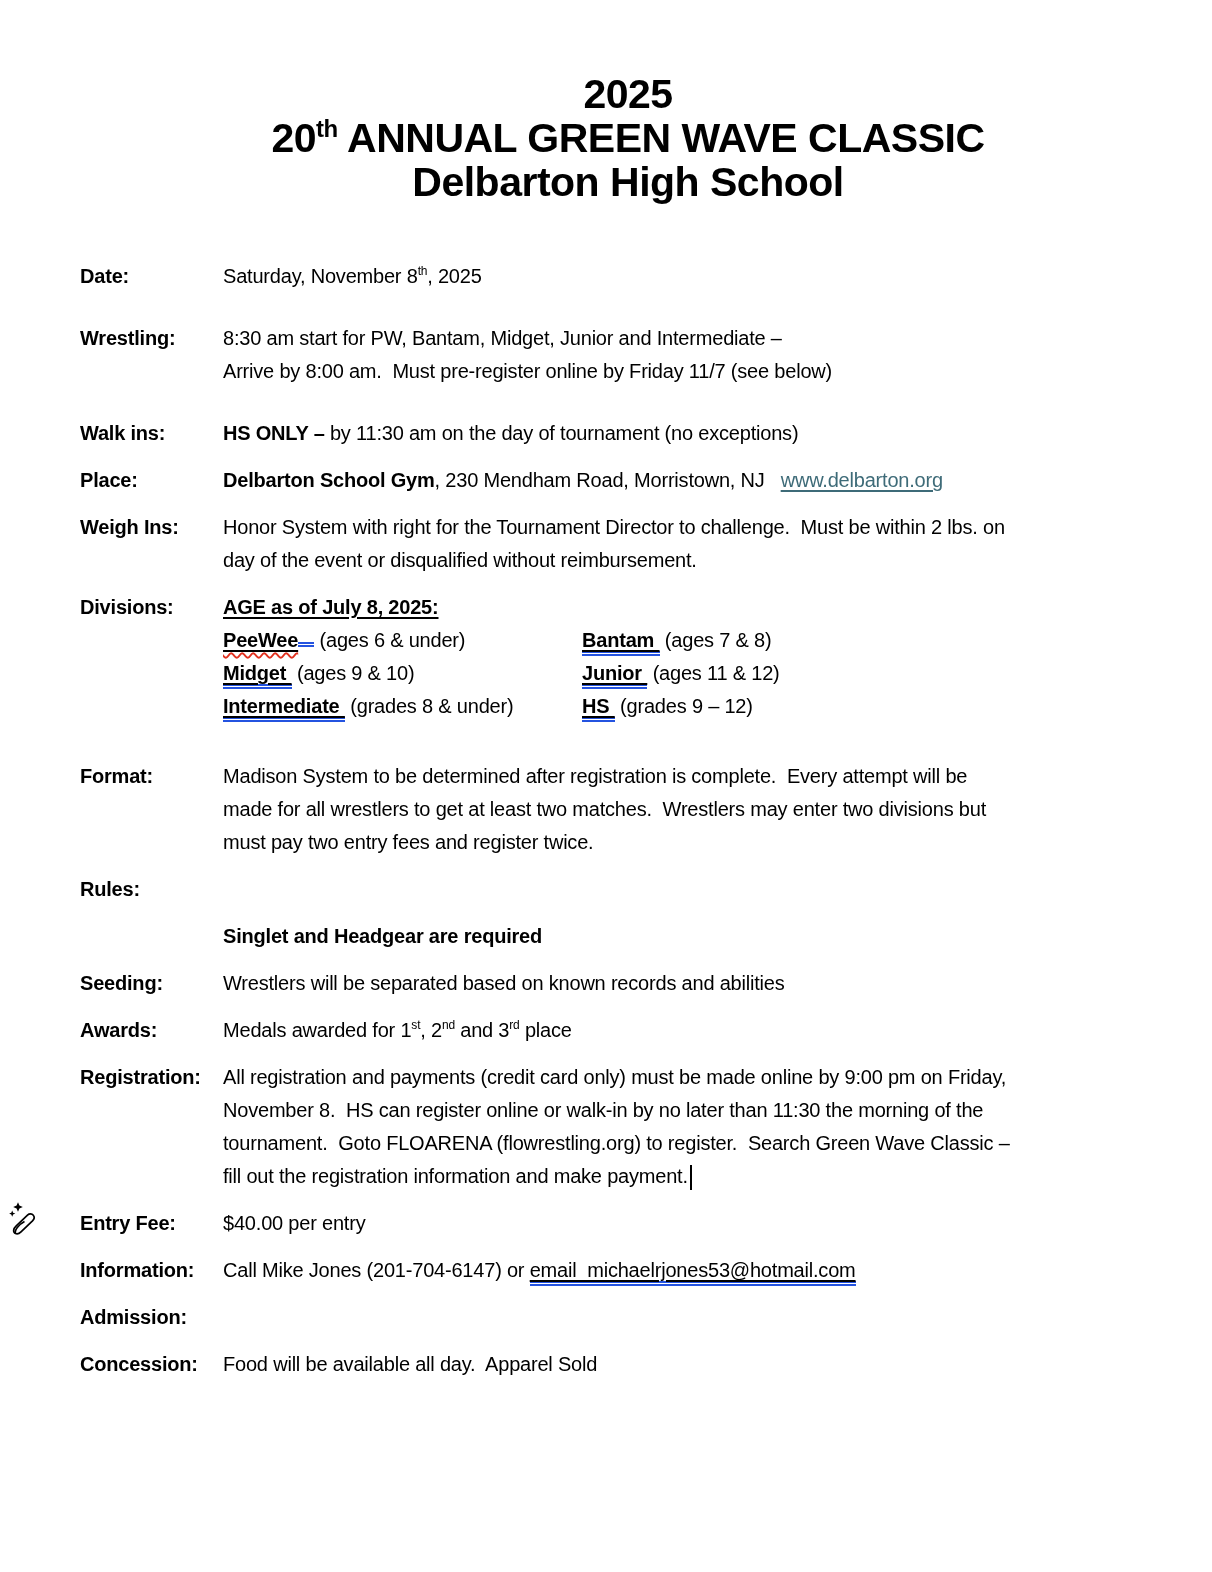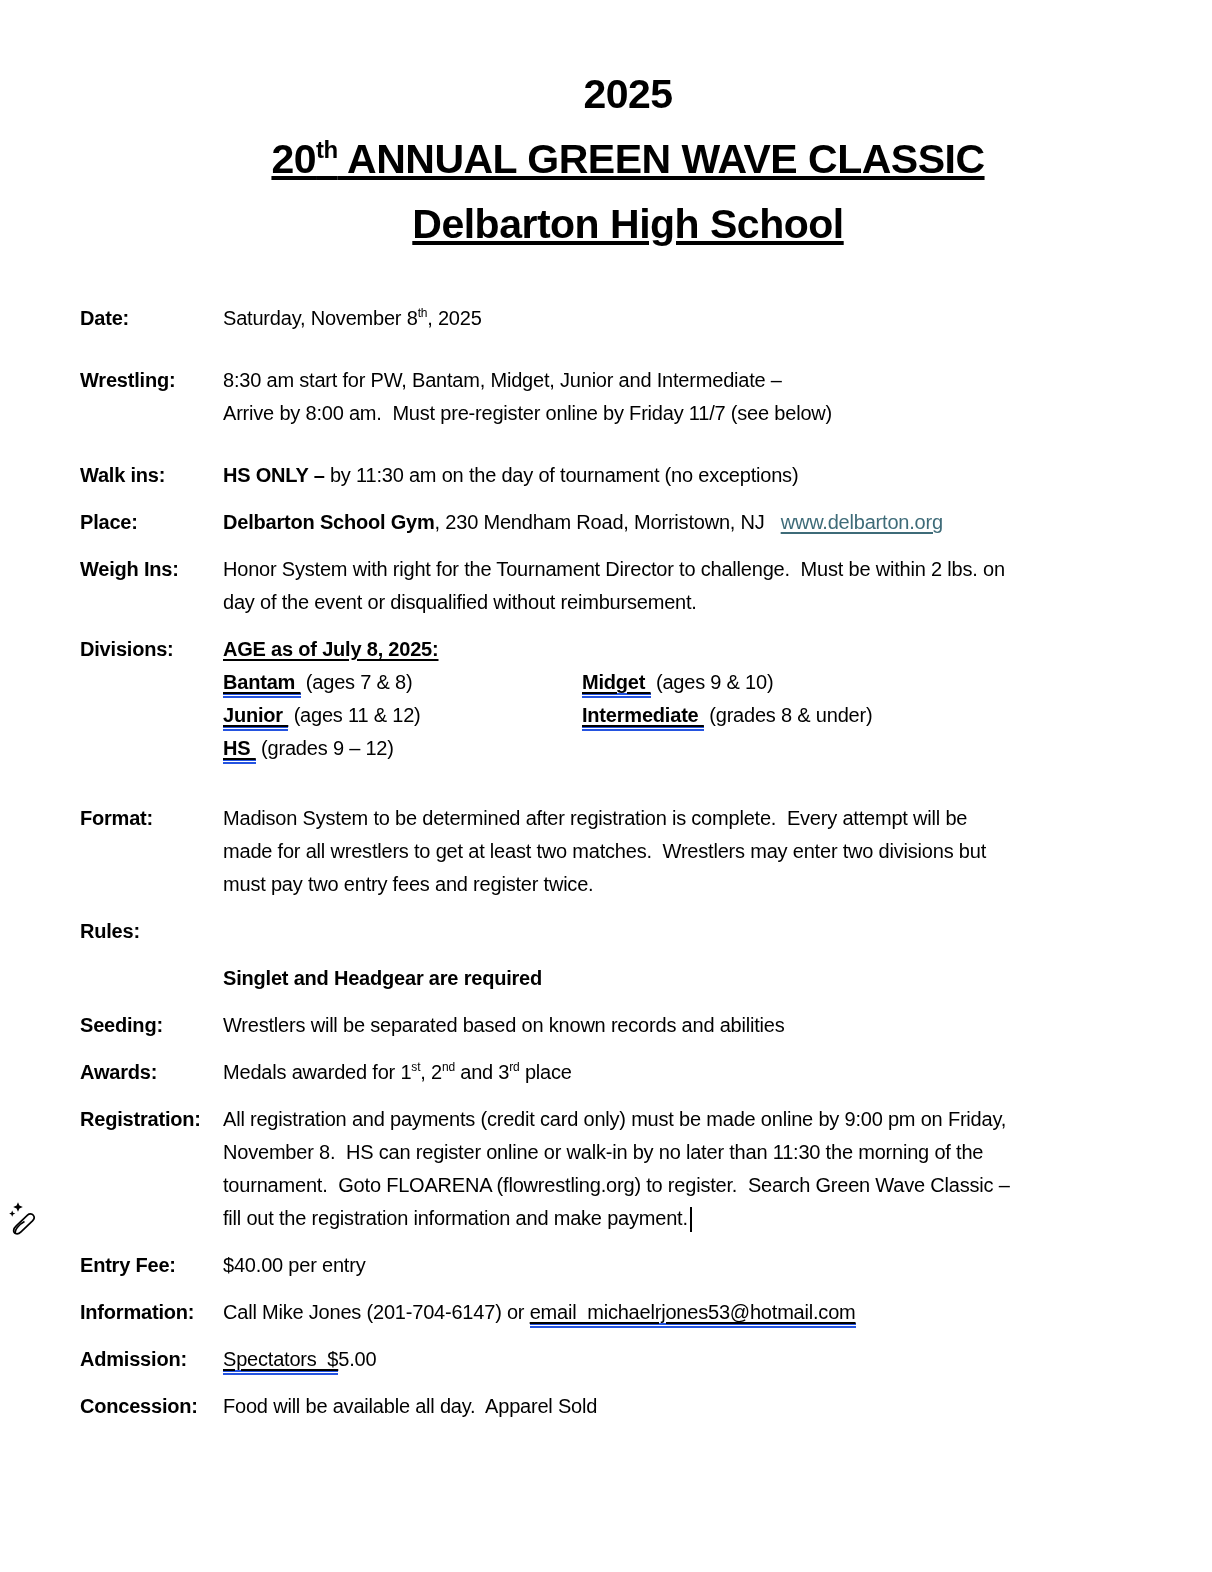--- a/index.html
+++ b/index.html
@@ -11,21 +11,21 @@
     color:#000;
     overflow:hidden;
     margin:0 auto;
   }
   .doc{
     position:absolute;
     left:80px;top:0;width:1096px;
   }
   .title-block{text-align:center;margin-top:72px;font-weight:700;letter-spacing:-0.5px;}
   .title-line{font-size:41px;line-height:44px;}
-  .title-line + .title-line{margin-top:21px;text-decoration:underline;}
+  .title-line + .title-line{}
   .title-line sup{font-size:24px;vertical-align:super;line-height:0;}
   .body-block{margin-top:56px;}
   .row{
     display:flex;align-items:flex-start;
     margin-bottom:14px;
     font-size:20px;line-height:33px;letter-spacing:-0.2px;
   }
   .row.gap-lg{margin-bottom:29px;}
   .row.gap-xl{margin-bottom:37px;}
   .label{
@@ -102,20 +102,21 @@
           <div class="line">Honor System with right for the Tournament Director to challenge.  Must be within 2 lbs. on</div>
           <div class="line">day of the event or disqualified without reimbursement.</div>
         </div>
       </div>
 
       <div class="row gap-xl">
         <div class="label">Divisions:</div>
         <div class="content">
           <div class="line bu">AGE as of July 8, 2025:</div>
           <div class="div-grid">
+            <div class="div-cell"><span class="bu"><span class="sq">PeeWee</span></span><span class="g-tail"></span><span> (ages 6 &amp; under)</span></div>
             <div class="div-cell"><span class="bu g">Bantam </span><span> (ages 7 &amp; 8)</span></div>
             <div class="div-cell"><span class="bu g">Midget </span><span> (ages 9 &amp; 10)</span></div>
             <div class="div-cell"><span class="bu g">Junior </span><span> (ages 11 &amp; 12)</span></div>
             <div class="div-cell"><span class="bu g">Intermediate </span><span> (grades 8 &amp; under)</span></div>
             <div class="div-cell"><span class="bu g">HS </span><span> (grades 9 – 12)</span></div>
           </div>
         </div>
       </div>
 
       <div class="row">
@@ -161,21 +162,20 @@
         <div class="content line">$40.00 per entry</div>
       </div>
 
       <div class="row">
         <div class="label">Information:</div>
         <div class="content line"><span>Call Mike Jones (201-704-6147) or </span><span class="u g">email  michaelrjones53@hotmail.com</span></div>
       </div>
 
       <div class="row">
         <div class="label">Admission:</div>
-        <div class="content line"><span class="u g">Spectators  $</span><span>5.00</span></div>
       </div>
 
       <div class="row">
         <div class="label">Concession:</div>
         <div class="content line">Food will be available all day.  Apparel Sold</div>
       </div>
 
     </div>
   </div>
 </div>

